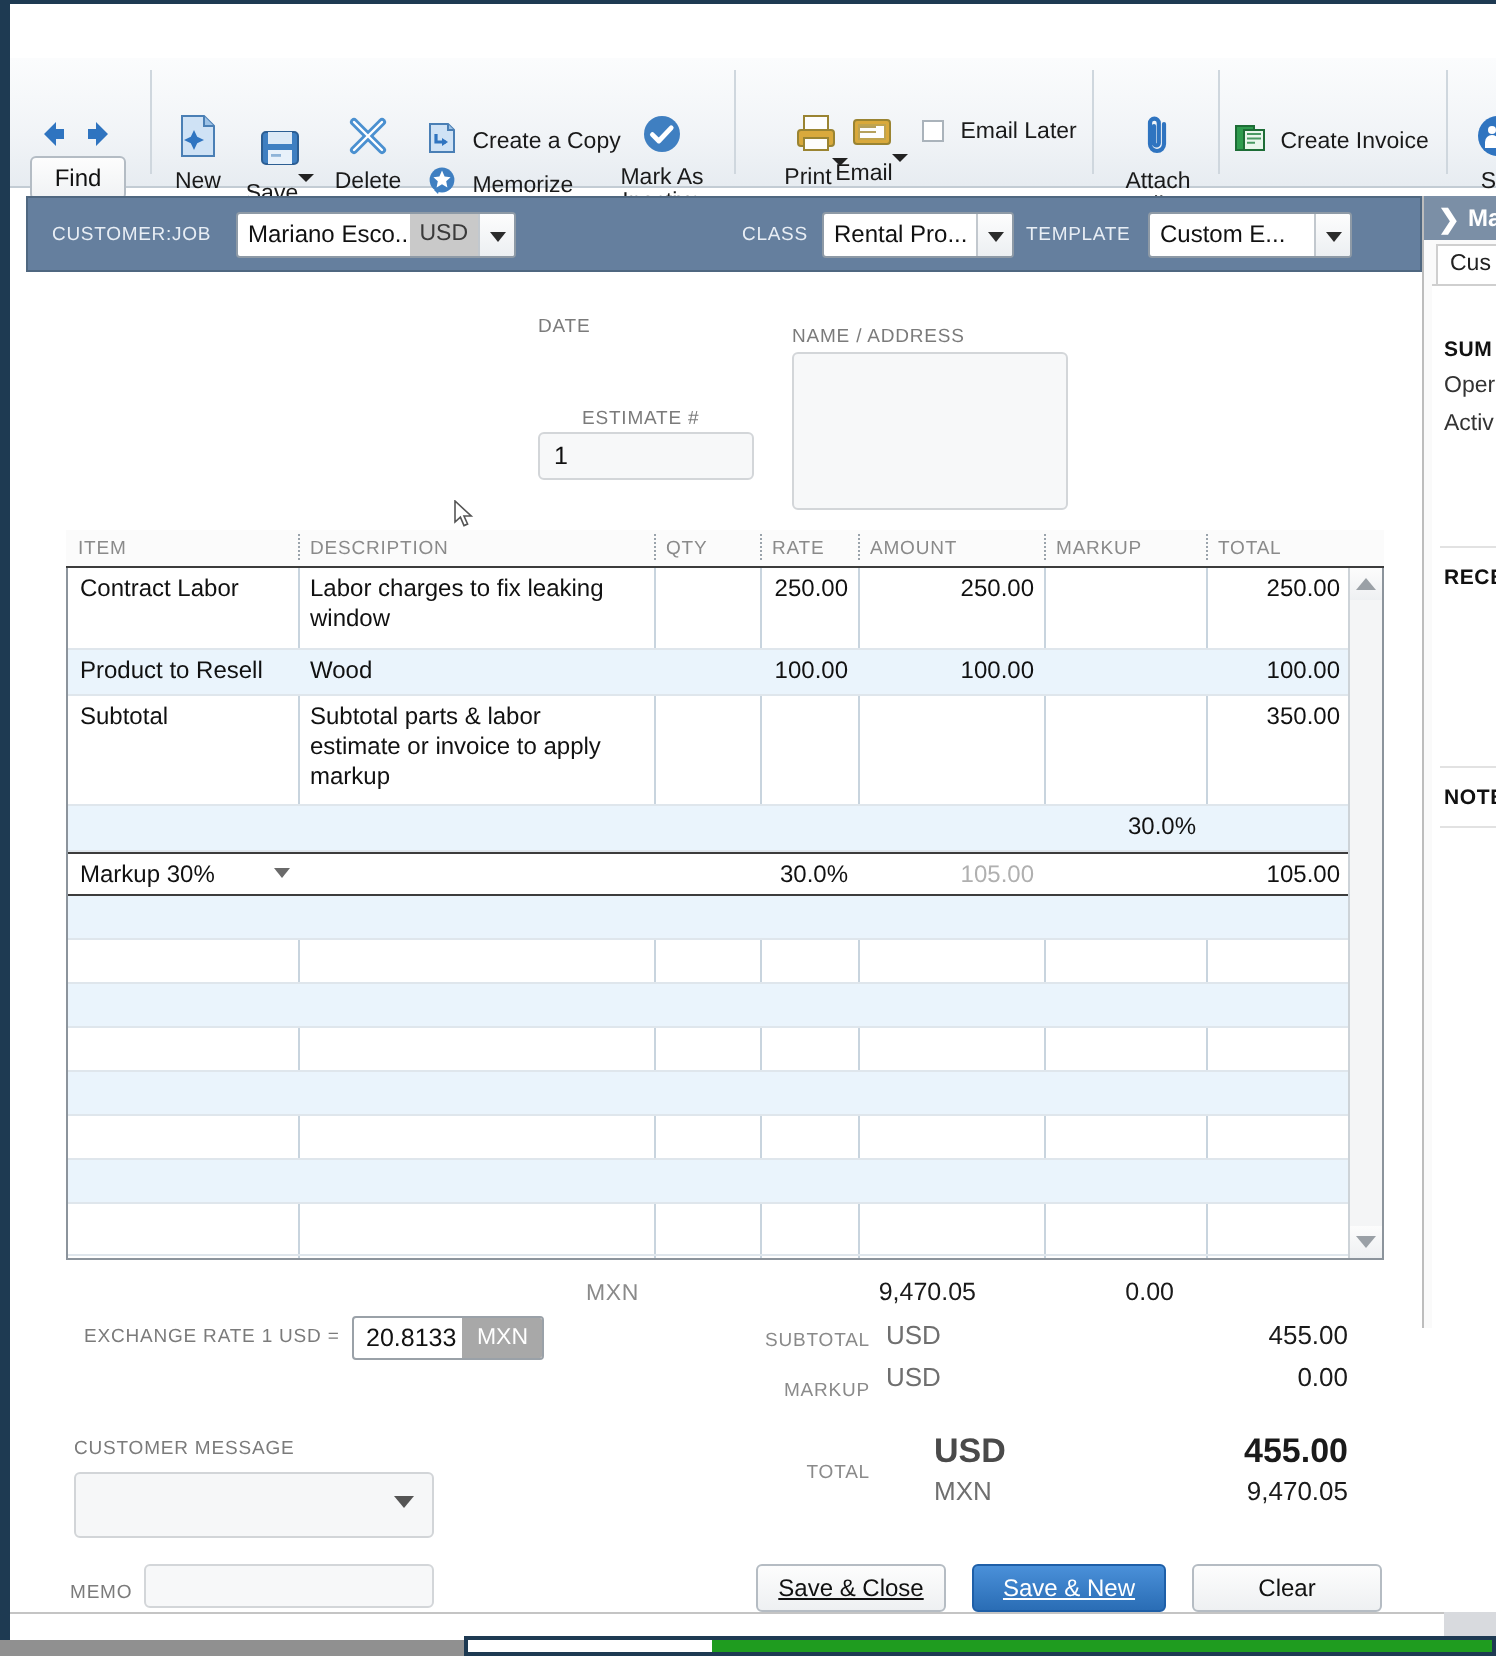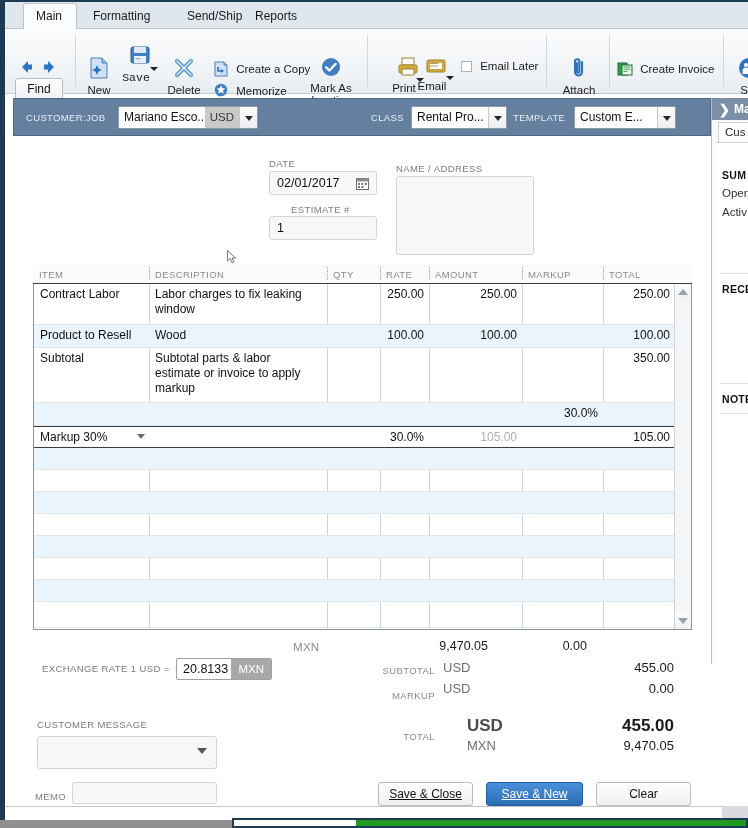--- a/index.html
+++ b/index.html
@@ -339,26 +339,20 @@
   .cursor {
     position: absolute; left: 222px; top: 248px;
     width: 10px; height: 14px;
   }
 </style>
 </head>
 <body>
 
 <div class="window">
 
-  <div class="tabstrip">
-    <div class="tab active" style="left:18px;width:54px;">Main</div>
-    <div class="tab" style="left:76px;">Formatting</div>
-    <div class="tab" style="left:170px;">Send/Ship</div>
-    <div class="tab" style="left:238px;">Reports</div>
-  </div>
 
   <div class="toolbar">
 
     <div class="arrow-btn" style="left:14px;top:31px;">
       <svg width="15" height="14" viewBox="0 0 15 14">
           <path d="M9 1 L3 7 L9 13 L9 9.5 L13 9.5 L13 4.5 L9 4.5 Z" fill="#2f74c0"></path>
         </svg>
     </div>
     <div class="arrow-btn" style="left:37px;top:31px;">
       <svg width="15" height="14" viewBox="0 0 15 14">
@@ -373,21 +367,21 @@
       <span class="ico">
         <svg width="22" height="22" viewBox="0 0 22 22">
             <path d="M3 1 h11 l5 5 v15 h-16 z" fill="#cfe2f5" stroke="#4a7fb5"></path>
             <path d="M14 1 v5 h5" fill="#9dc2e6" stroke="#4a7fb5"></path>
             <path d="M9 8 l1.6 3.4 3.4 1.6 -3.4 1.6 -1.6 3.4 -1.6 -3.4 -3.4 -1.6 3.4 -1.6 z" fill="#2f74c0"></path>
           </svg>
       </span>
       <span>New</span>
     </div>
 
-    <div class="tb-item" style="left:116px;top:15px;width:38px;font-family:Liberation Mono, monospace;">
+    <div class="tb-item" style="left:116px;top:34px;width:38px;">
       <span class="ico">
         <svg width="22" height="22" viewBox="0 0 22 22">
             <rect x="2" y="3" width="18" height="16" rx="2" fill="#3f7fc1" stroke="#2c5e93"></rect>
             <rect x="5" y="3" width="12" height="6" fill="#dce9f6"></rect>
             <rect x="5" y="12" width="12" height="7" fill="#e8f1fa"></rect>
             <rect x="6.5" y="14" width="5" height="1.4" fill="#8fb4d8"></rect>
           </svg>
       </span>
       <span>Save</span>
       <span class="caret-dn"></span>
@@ -535,36 +529,20 @@
     <div class="combo" style="left:560px;width:102px;">
       <span class="cv">Custom E...</span>
       <span class="arrowbox">
           <i></i>
         </span>
     </div>
   </div>
 
 
   <div class="fld-label" style="left:264px;top:156px;">DATE</div>
-  <div class="txtbox" style="left:264px;top:169px;width:108px;height:24px;">
-    <span class="tv">02/01/2017</span>
-    <span class="cal-ico">
-      <svg width="13" height="13" viewBox="0 0 13 13">
-          <rect x="0.5" y="1.5" width="12" height="11" fill="#fff" stroke="#6d6d6d"></rect>
-          <rect x="0.5" y="1.5" width="12" height="3" fill="#8e8e8e"></rect>
-          <g fill="#7a7a7a">
-            <rect x="2" y="6" width="2" height="2"></rect>
-            <rect x="5.5" y="6" width="2" height="2"></rect>
-            <rect x="9" y="6" width="2" height="2"></rect>
-            <rect x="2" y="9" width="2" height="2"></rect>
-            <rect x="5.5" y="9" width="2" height="2"></rect>
-          </g>
-        </svg>
-    </span>
-  </div>
 
   <div class="fld-label" style="left:264px;top:202px;padding-left:22px;">ESTIMATE #</div>
   <div class="txtbox" style="left:264px;top:214px;width:108px;height:24px;">
     <span class="tv">1</span>
   </div>
 
   <div class="fld-label" style="left:391px;top:161px;">NAME / ADDRESS</div>
   <div class="txtbox" style="left:391px;top:174px;width:138px;height:79px;">
     <span class="tv"></span>
   </div>

